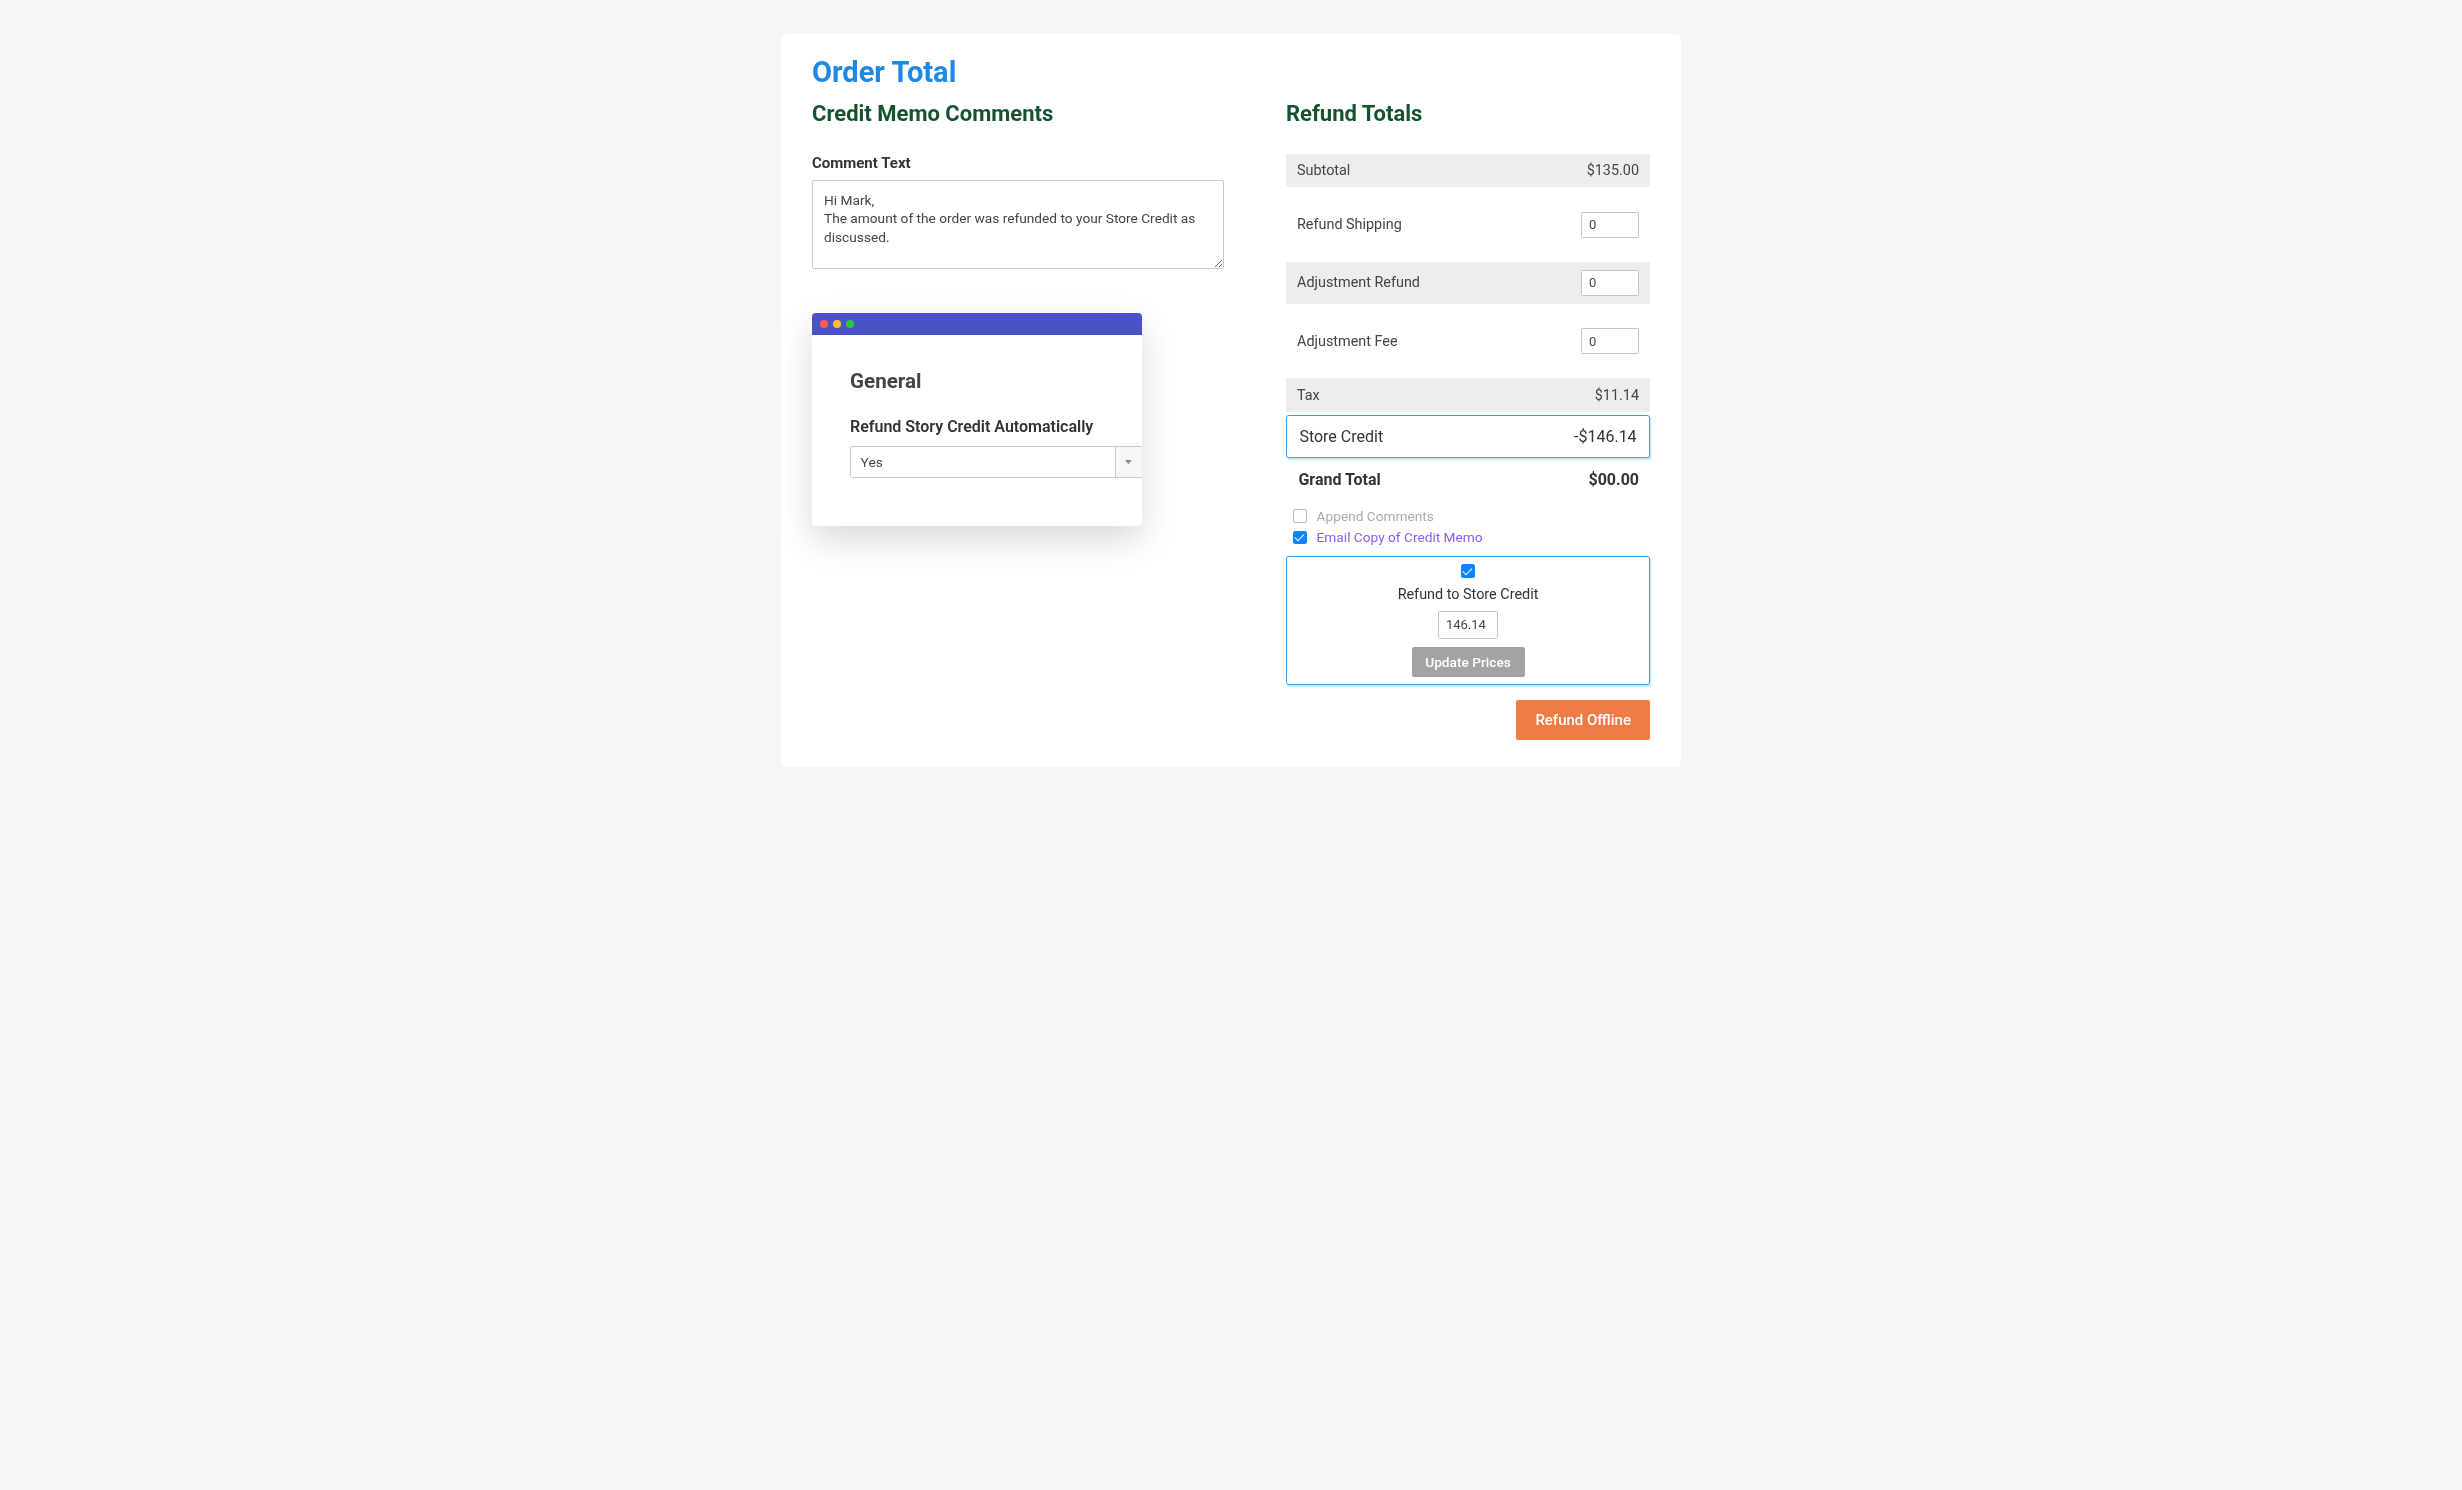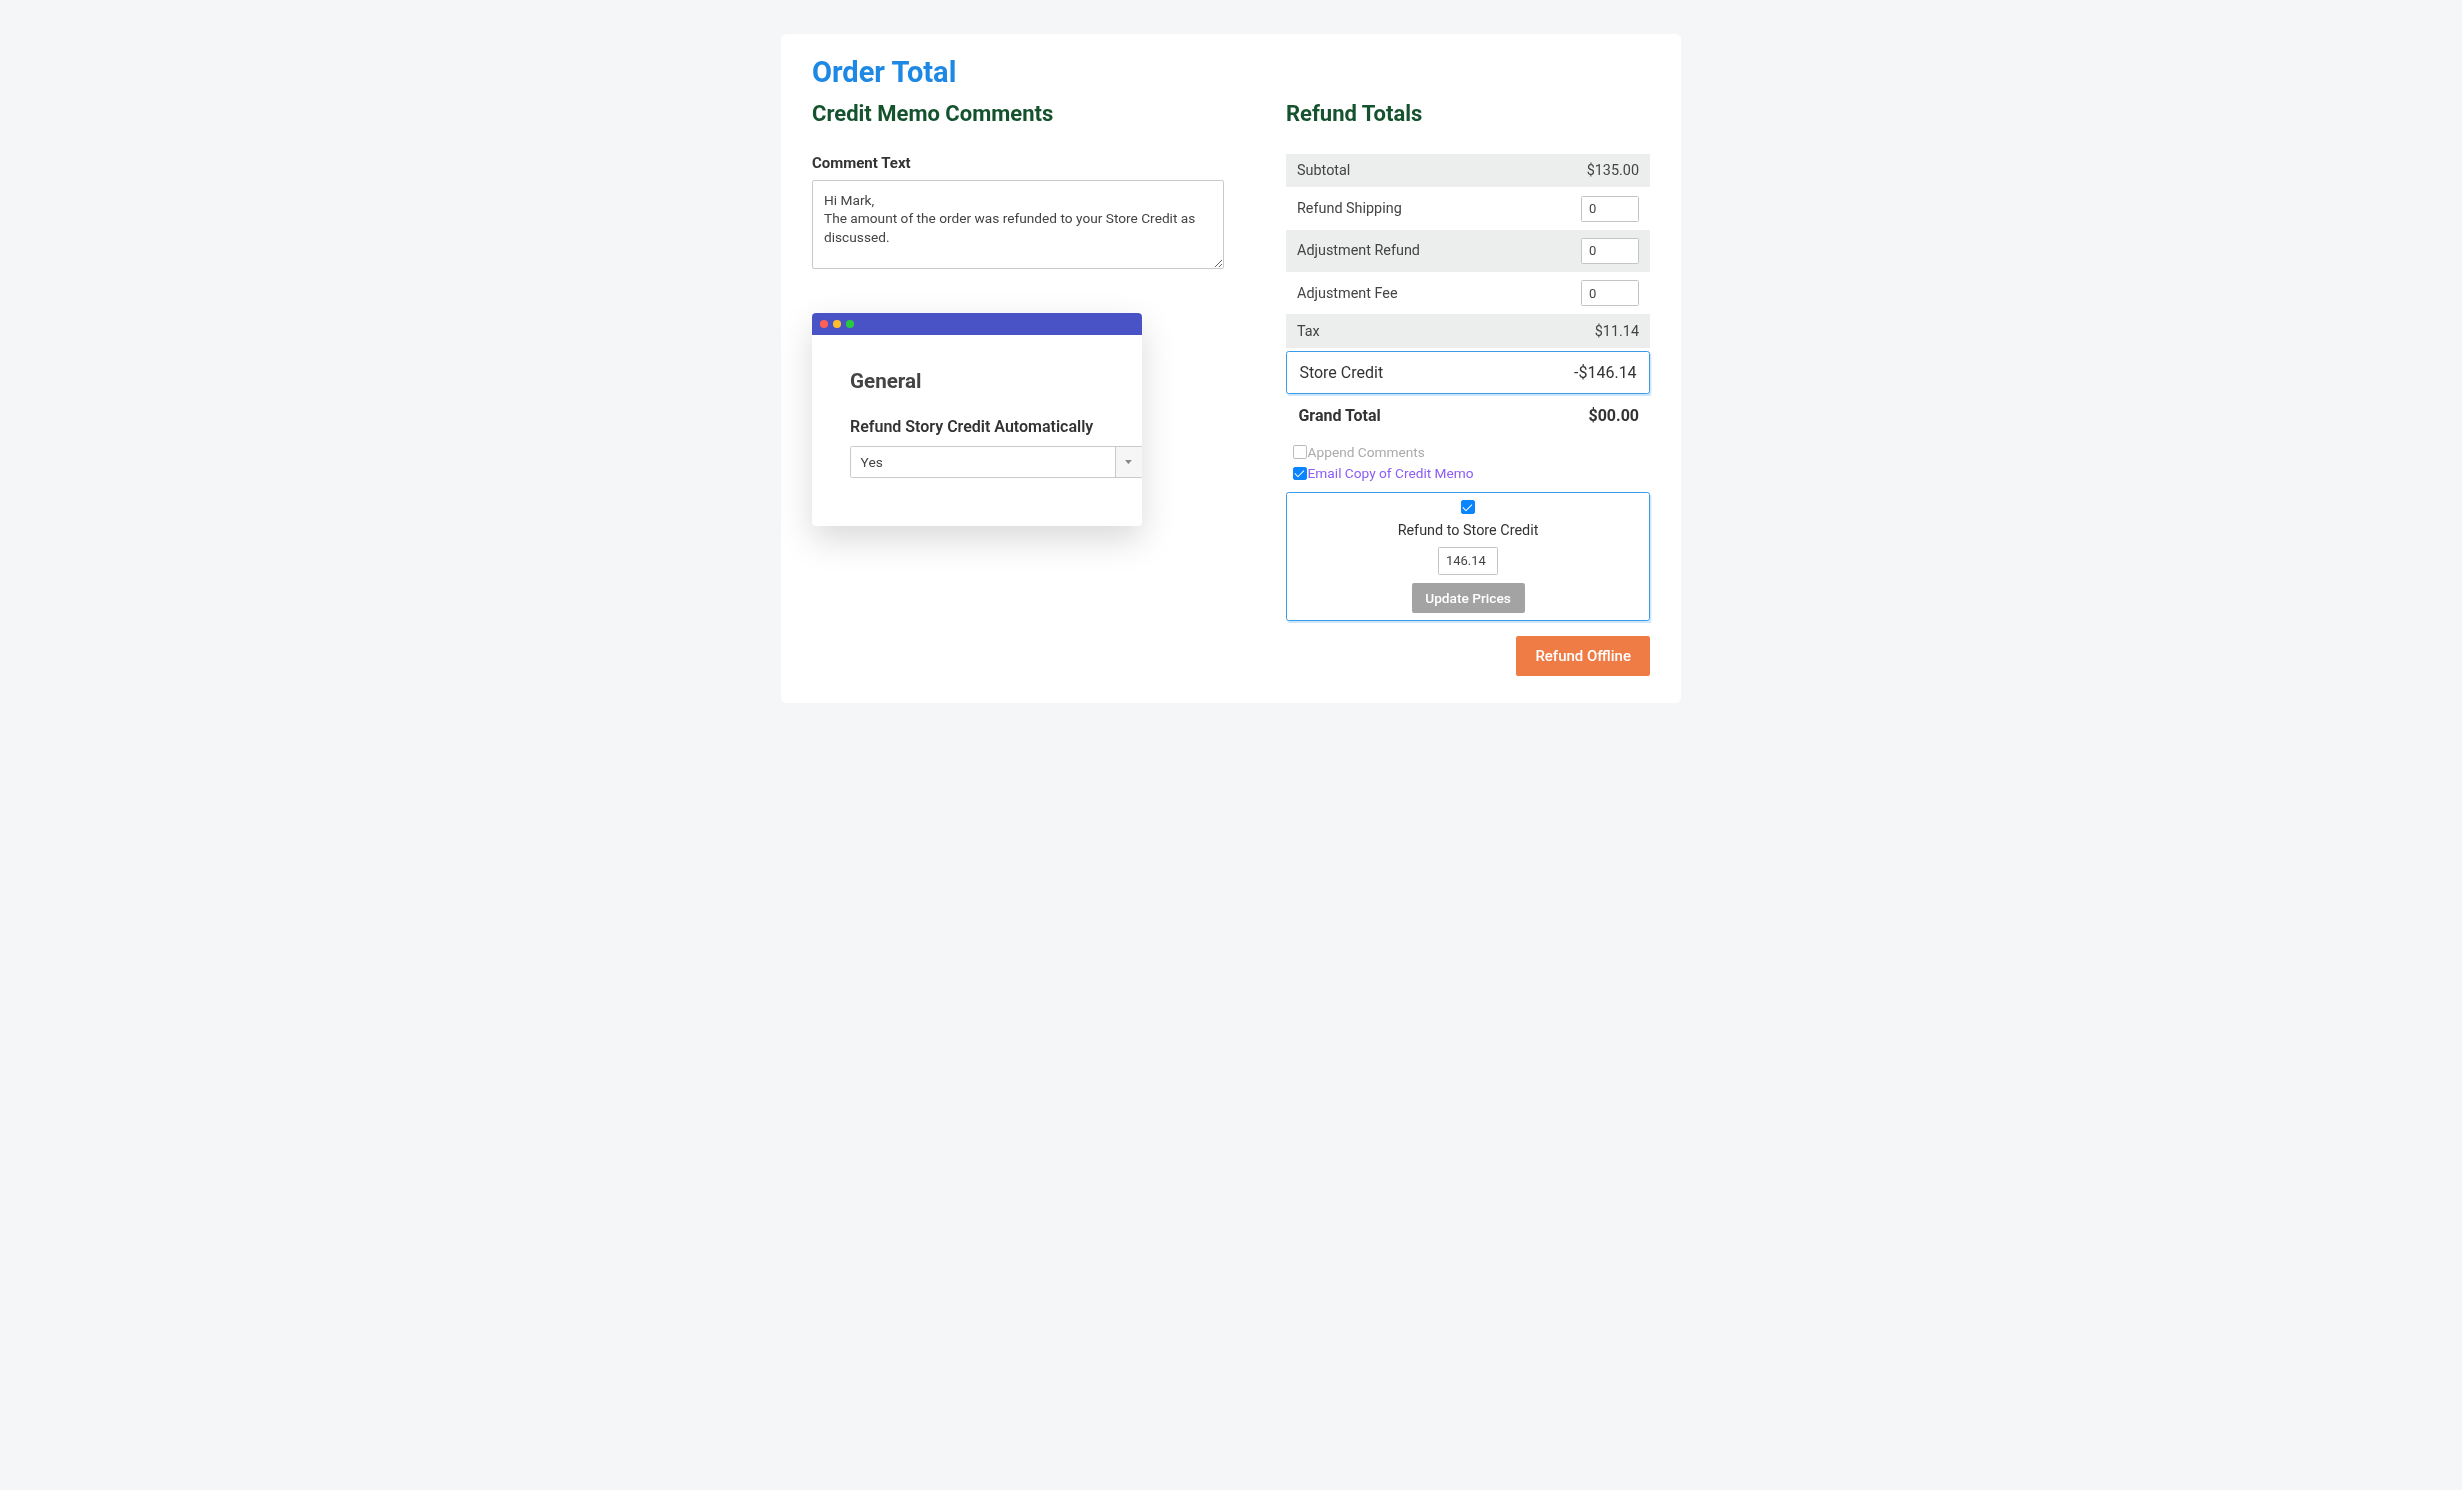--- a/index.html
+++ b/index.html
@@ -127,20 +127,21 @@
       font-size: 8.2px;
     }
     
     .totals-row {
       display: flex;
       align-items: center;
       justify-content: space-between;
       padding: 8.2px 11px;
       font-size: 14.4px;
       color: #444;
+      margin-top: 16px;
     }
     .totals-row.shaded {
       background: #eceded;
     }
     .totals-row .label {
       font-weight: 400;
     }
     .totals-row .value {
       font-weight: 400;
     }
@@ -171,21 +172,21 @@
       justify-content: space-between;
       padding: 9.6px 11px 12.4px 12.4px;
       font-size: 16px;
       font-weight: 700;
       color: #333;
       gap: 45px;
     }
     .check-row {
       display: flex;
       align-items: center;
-      gap: 1px;
+      gap: 10px;
       padding: 2.7px 6.9px;
       font-size: 13.7px;
     }
     .check-row.disabled {
       color: #aaa;
     }
     .check-row.enabled {
       color: #8b5cf6;
     }
     .chk {

